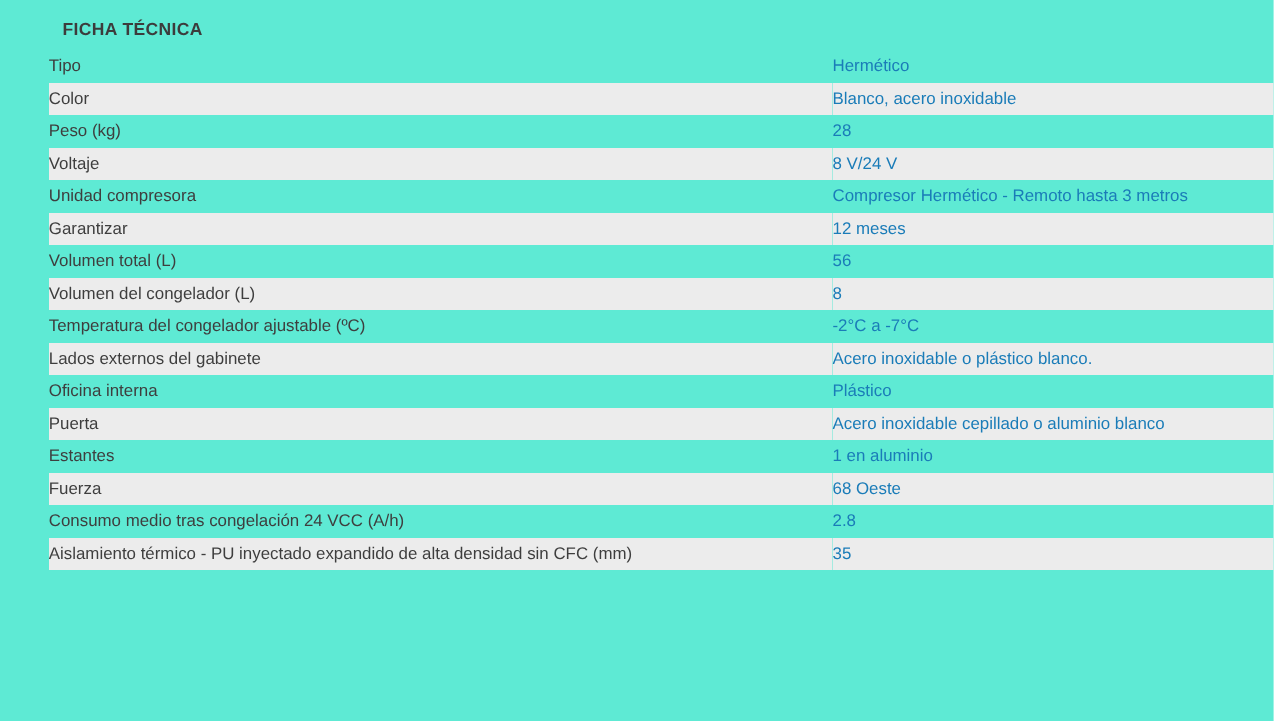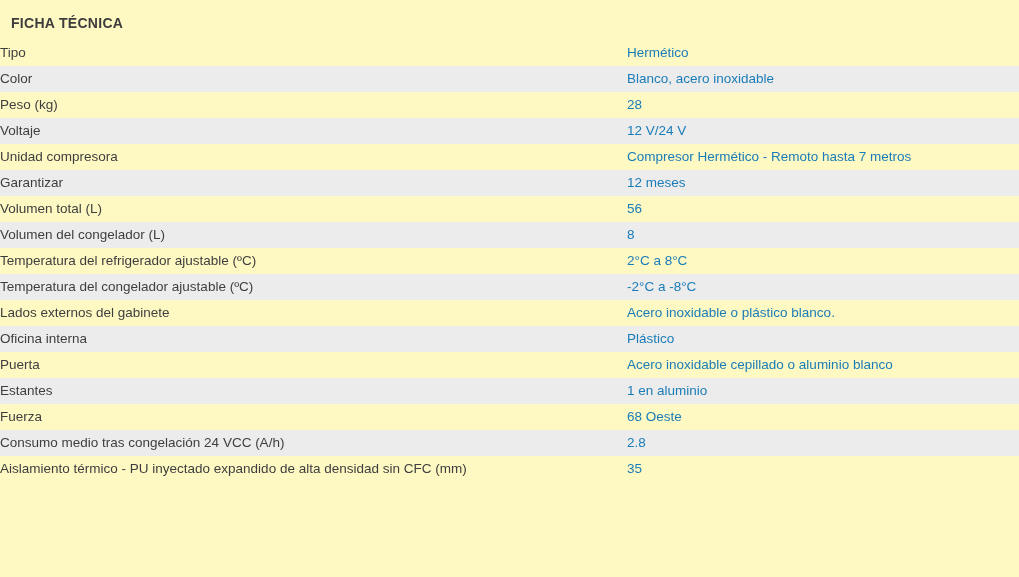--- a/index.html
+++ b/index.html
@@ -5,23 +5,24 @@
 <style>
   html, body {
     margin: 0;
     padding: 0;
     background: #ffffff;
     font-family: "Liberation Sans", sans-serif;
   }
   .sheet {
     width: 1019px;
     height: 577px;
-    background: #fef9c3;
+    background: #5eead4;
     box-sizing: border-box;
     overflow: hidden;
+    padding-left: 39px;
   }
   .sheet-title {
     font-size: 14px;
     font-weight: bold;
     color: #3c3c3c;
     letter-spacing: 0.3px;
     margin: 0;
     padding: 16px 0 0 11px;
     line-height: 15px;
   }
@@ -69,45 +70,41 @@
         <tr>
           <td class="spec-label">Color</td>
           <td class="spec-value">Blanco, acero inoxidable</td>
         </tr>
         <tr>
           <td class="spec-label">Peso (kg)</td>
           <td class="spec-value">28</td>
         </tr>
         <tr>
           <td class="spec-label">Voltaje</td>
-          <td class="spec-value">12 V/24 V</td>
+          <td class="spec-value">8 V/24 V</td>
         </tr>
         <tr>
           <td class="spec-label">Unidad compresora</td>
-          <td class="spec-value">Compresor Hermético - Remoto hasta 7 metros</td>
+          <td class="spec-value">Compresor Hermético - Remoto hasta 3 metros</td>
         </tr>
         <tr>
           <td class="spec-label">Garantizar</td>
           <td class="spec-value">12 meses</td>
         </tr>
         <tr>
           <td class="spec-label">Volumen total (L)</td>
           <td class="spec-value">56</td>
         </tr>
         <tr>
           <td class="spec-label">Volumen del congelador (L)</td>
           <td class="spec-value">8</td>
         </tr>
         <tr>
-          <td class="spec-label">Temperatura del refrigerador ajustable (ºC)</td>
-          <td class="spec-value">2°C a 8°C</td>
-        </tr>
-        <tr>
           <td class="spec-label">Temperatura del congelador ajustable (ºC)</td>
-          <td class="spec-value">-2°C a -8°C</td>
+          <td class="spec-value">-2°C a -7°C</td>
         </tr>
         <tr>
           <td class="spec-label">Lados externos del gabinete</td>
           <td class="spec-value">Acero inoxidable o plástico blanco.</td>
         </tr>
         <tr>
           <td class="spec-label">Oficina interna</td>
           <td class="spec-value">Plástico</td>
         </tr>
         <tr>

